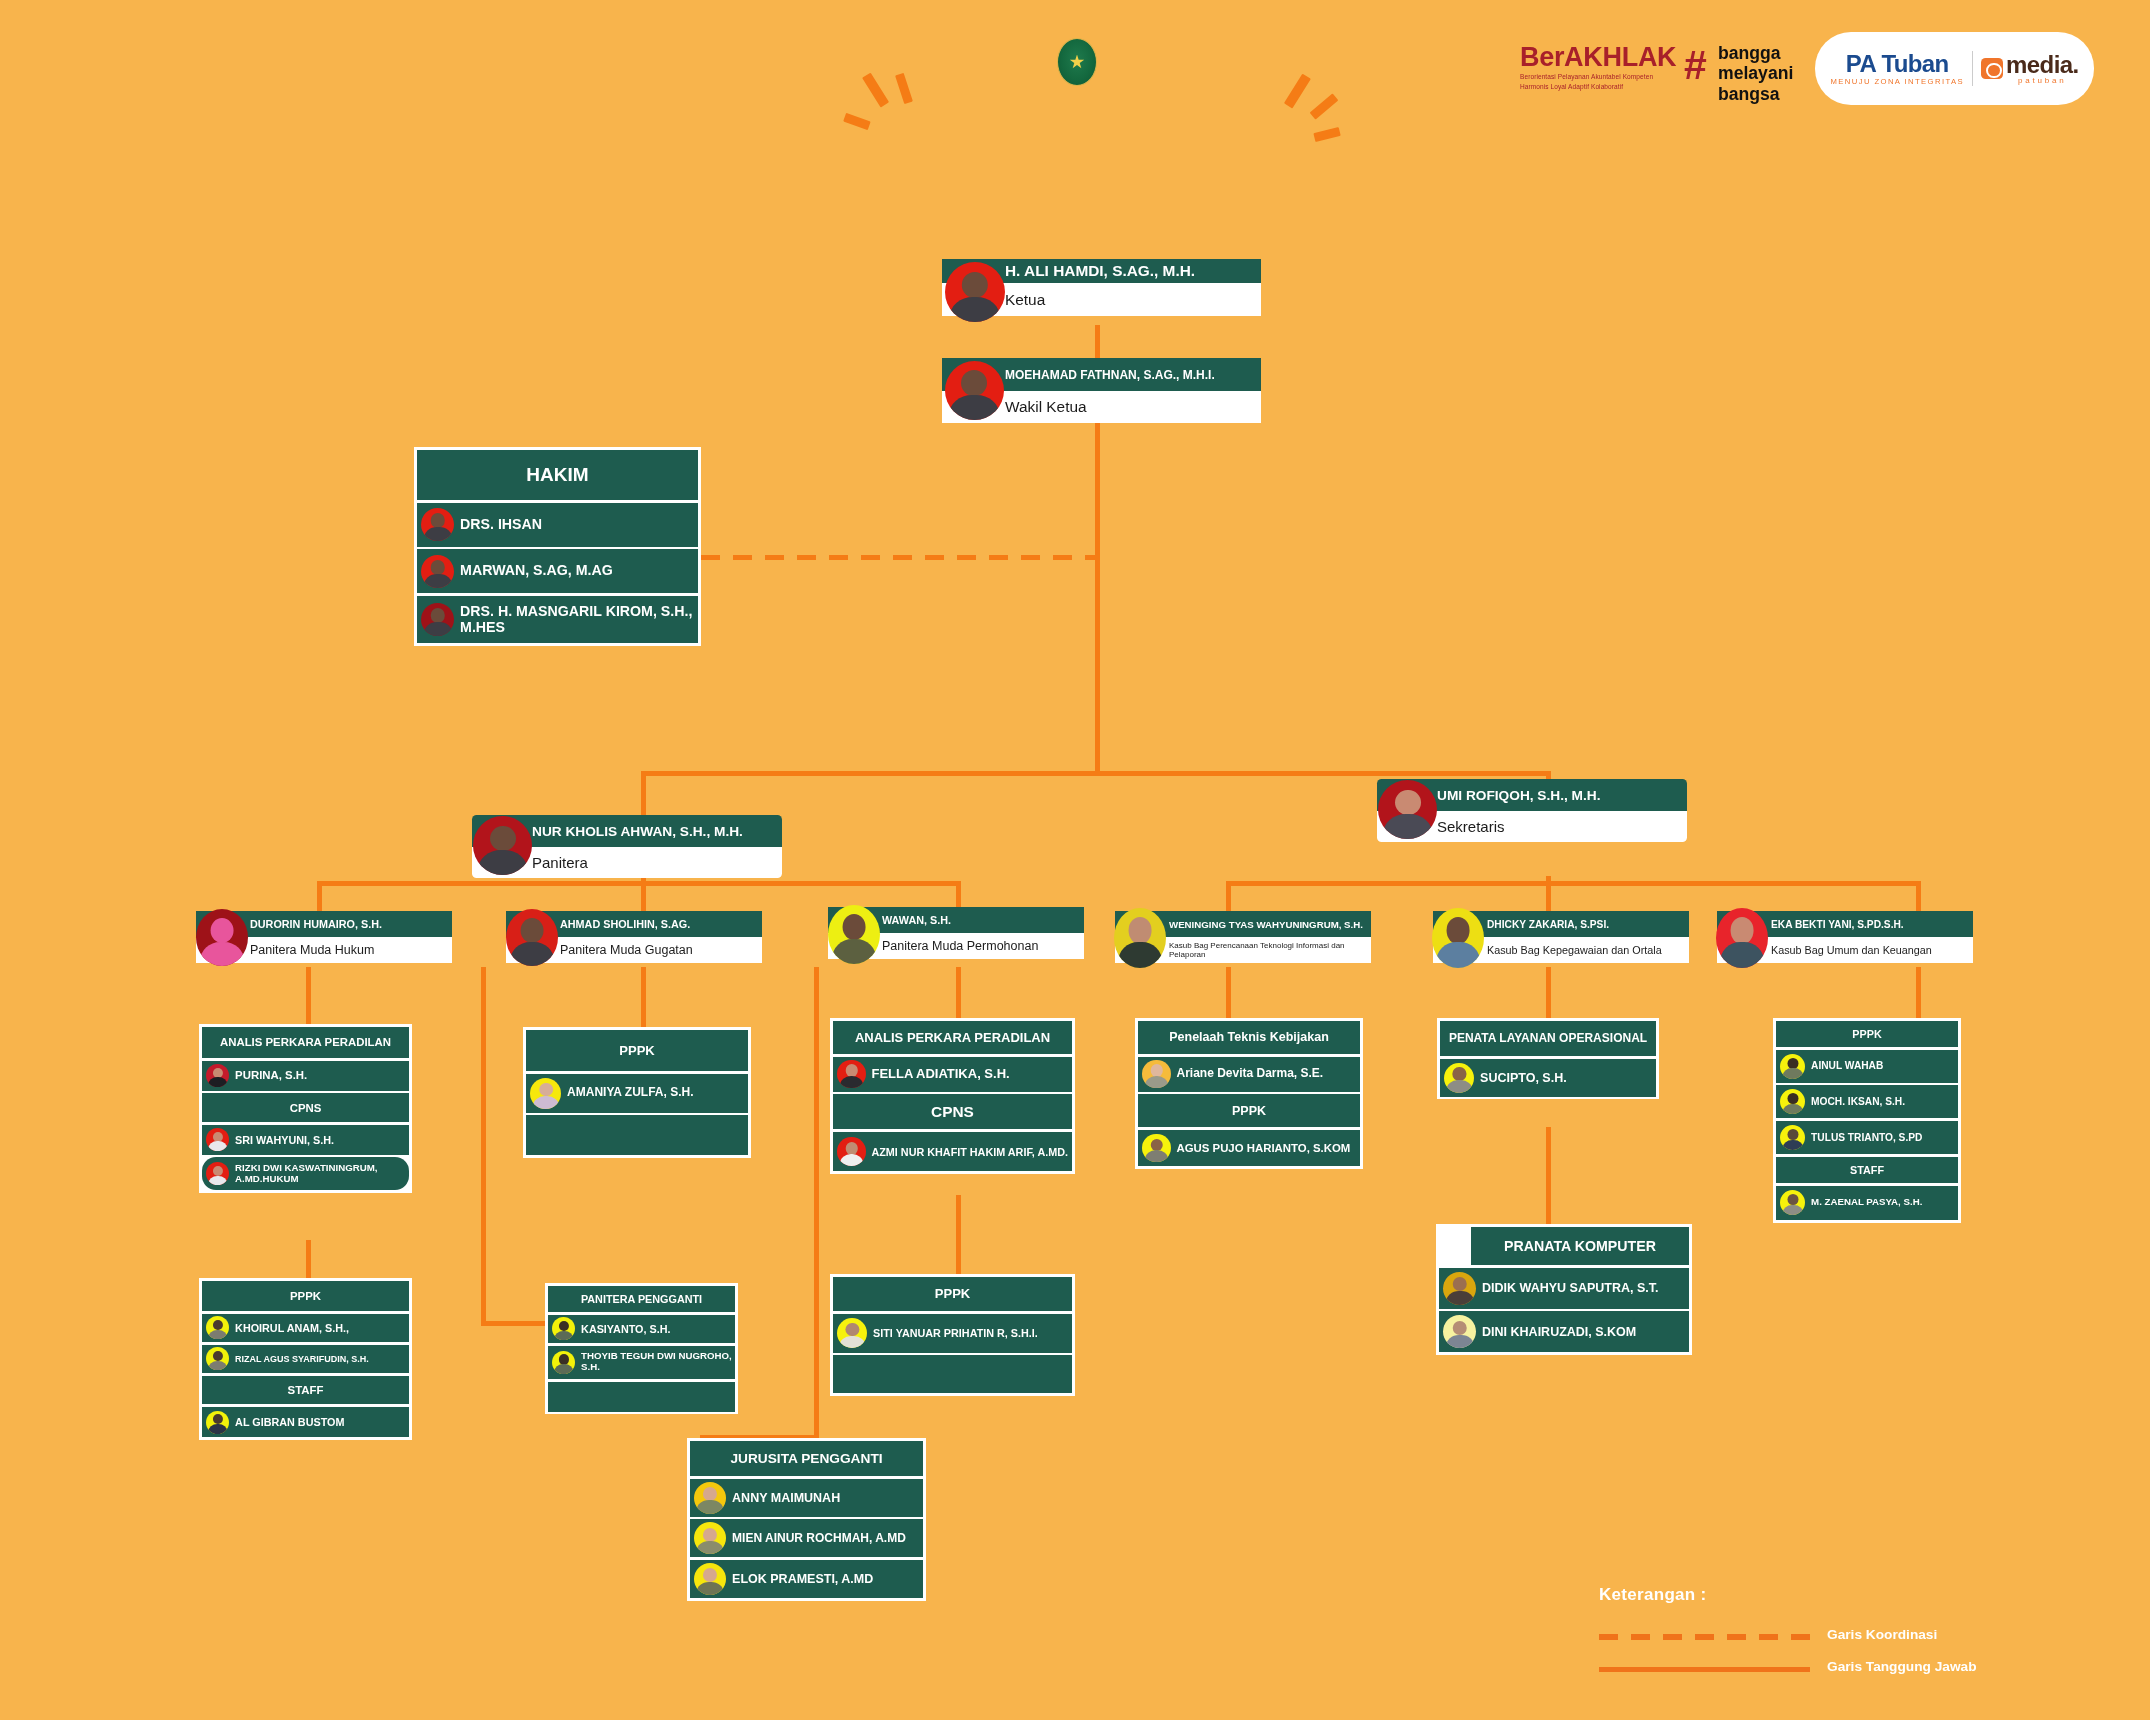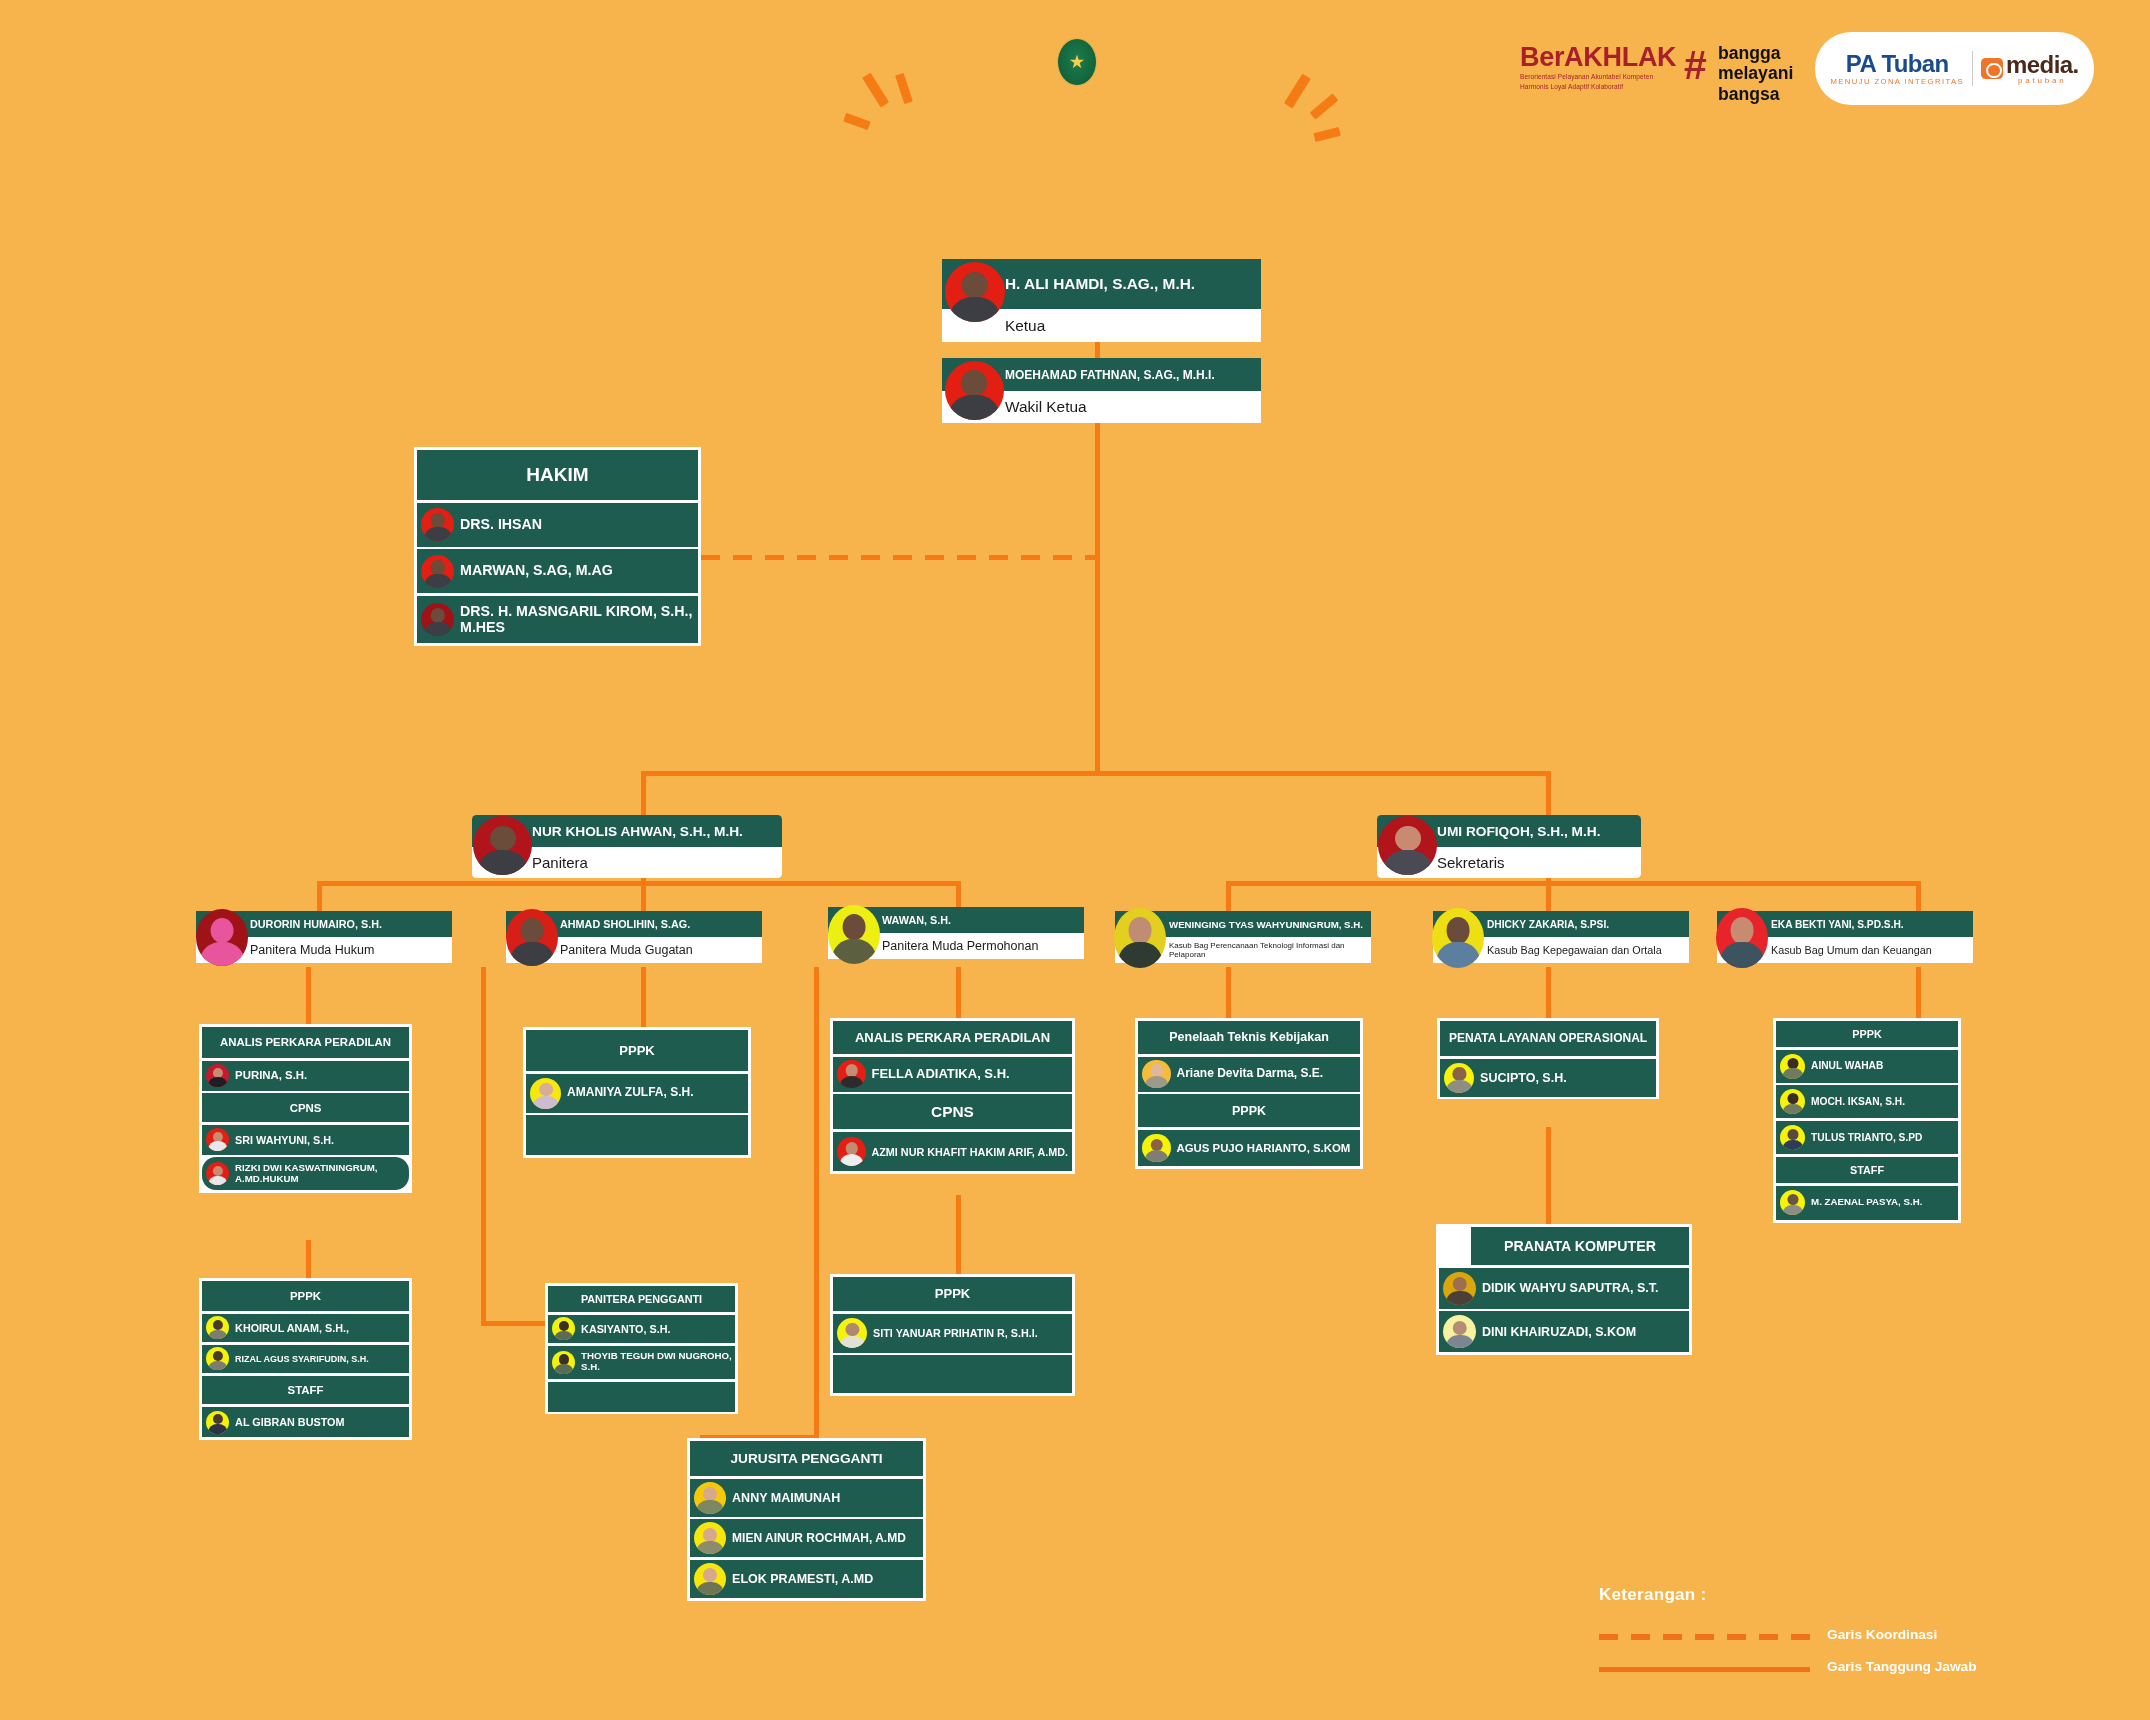--- a/index.html
+++ b/index.html
@@ -202,21 +202,21 @@
 <div class="ln h abs" style="left:700px; top:1435px; width:117px;"></div>
 
 <div class="ln v abs" style="left:1226px; top:967px; height:68px;"></div>
 <div class="ln v abs" style="left:1546px; top:967px; height:68px;"></div>
 <div class="ln v abs" style="left:1546px; top:1127px; height:114px;"></div>
 <div class="ln h abs" style="left:1458px; top:1236px; width:94px;"></div>
 <div class="ln v abs" style="left:1458px; top:1236px; height:28.4px;"></div>
 <div class="ln v abs" style="left:1916px; top:967px; height:68px;"></div>
 
 <div class="card leader abs" style="left:942px; top:259px; width:319px; height:67px;">
-  <div class="namebar" style="height:50px; padding-left:63px; font-size:15.4px;">H. ALI HAMDI, S.AG., M.H.</div>
+  <div class="namebar" style="height:24px; padding-left:63px; font-size:15.4px;">H. ALI HAMDI, S.AG., M.H.</div>
   <div class="rolebar" style="height:33px; padding-left:63px; font-size:15.4px;">Ketua</div>
   <div class="av" style="left:2.8px; top:3.4px; width:60px; height:60px; background:#E31E12;">
     <div class="ph">
         <div class="head"></div>
         <div class="body"></div>
       </div>
   </div>
 </div>
 
 <div class="card leader abs" style="left:942px; top:358px; width:319px; height:65px;">
@@ -265,21 +265,21 @@
   <div class="namebar" style="height:32px; padding-left:60px; font-size:13.7px; border-radius:4.6px 4.6px 0 0;">NUR KHOLIS AHWAN, S.H., M.H.</div>
   <div class="rolebar" style="height:31px; padding-left:60px; font-size:15px; border-radius:0 0 4.6px 4.6px;">Panitera</div>
   <div class="av" style="left:1.1px; top:1.1px; width:59px; height:59px; background:#B2141B;">
     <div class="ph">
         <div class="head"></div>
         <div class="body"></div>
       </div>
   </div>
 </div>
 
-<div class="card leader abs" style="left:1377px; top:815px; width:264px; height:63px;">
+<div class="card leader abs" style="left:1377px; top:779px; width:310px; height:63px;">
   <div class="namebar" style="height:32px; padding-left:60px; font-size:13.7px; border-radius:4.6px 4.6px 0 0;">UMI ROFIQOH, S.H., M.H.</div>
   <div class="rolebar" style="height:31px; padding-left:60px; font-size:15px; border-radius:0 0 4.6px 4.6px;">Sekretaris</div>
   <div class="av" style="left:1.1px; top:1.1px; width:59px; height:59px; background:#B2141B;">
     <div class="ph f">
         <div class="head"></div>
         <div class="body"></div>
       </div>
   </div>
 </div>
 

